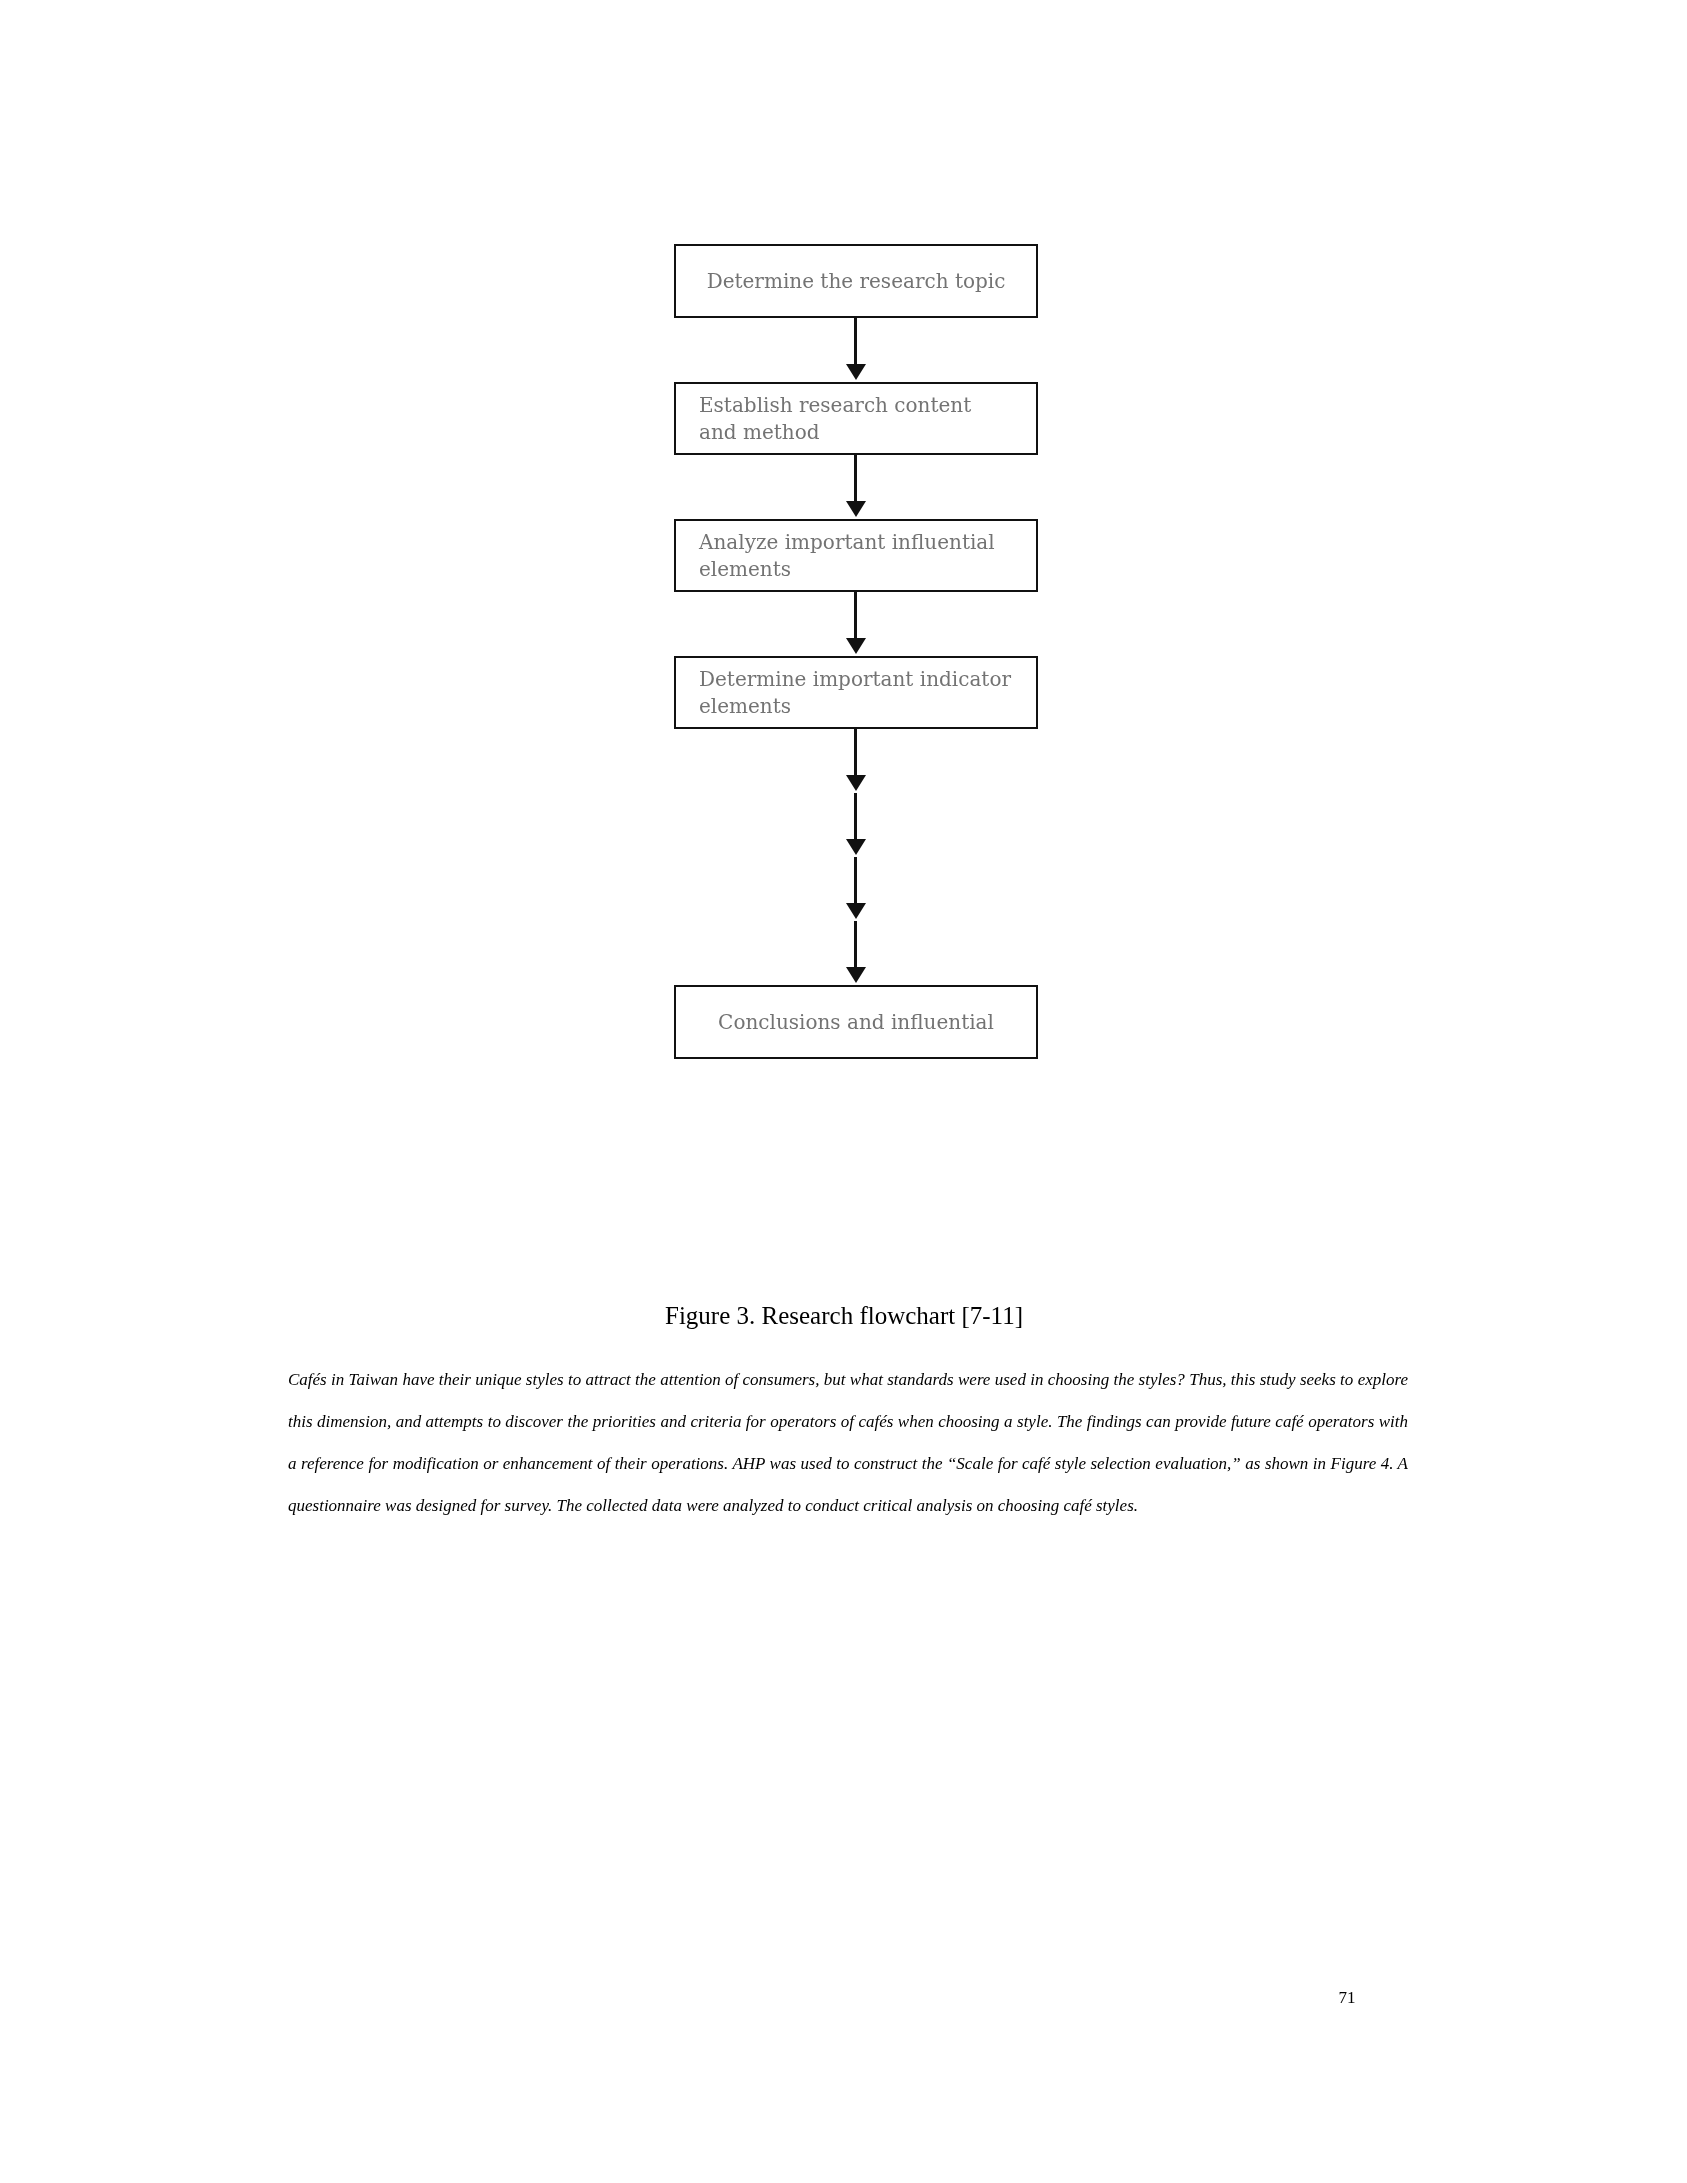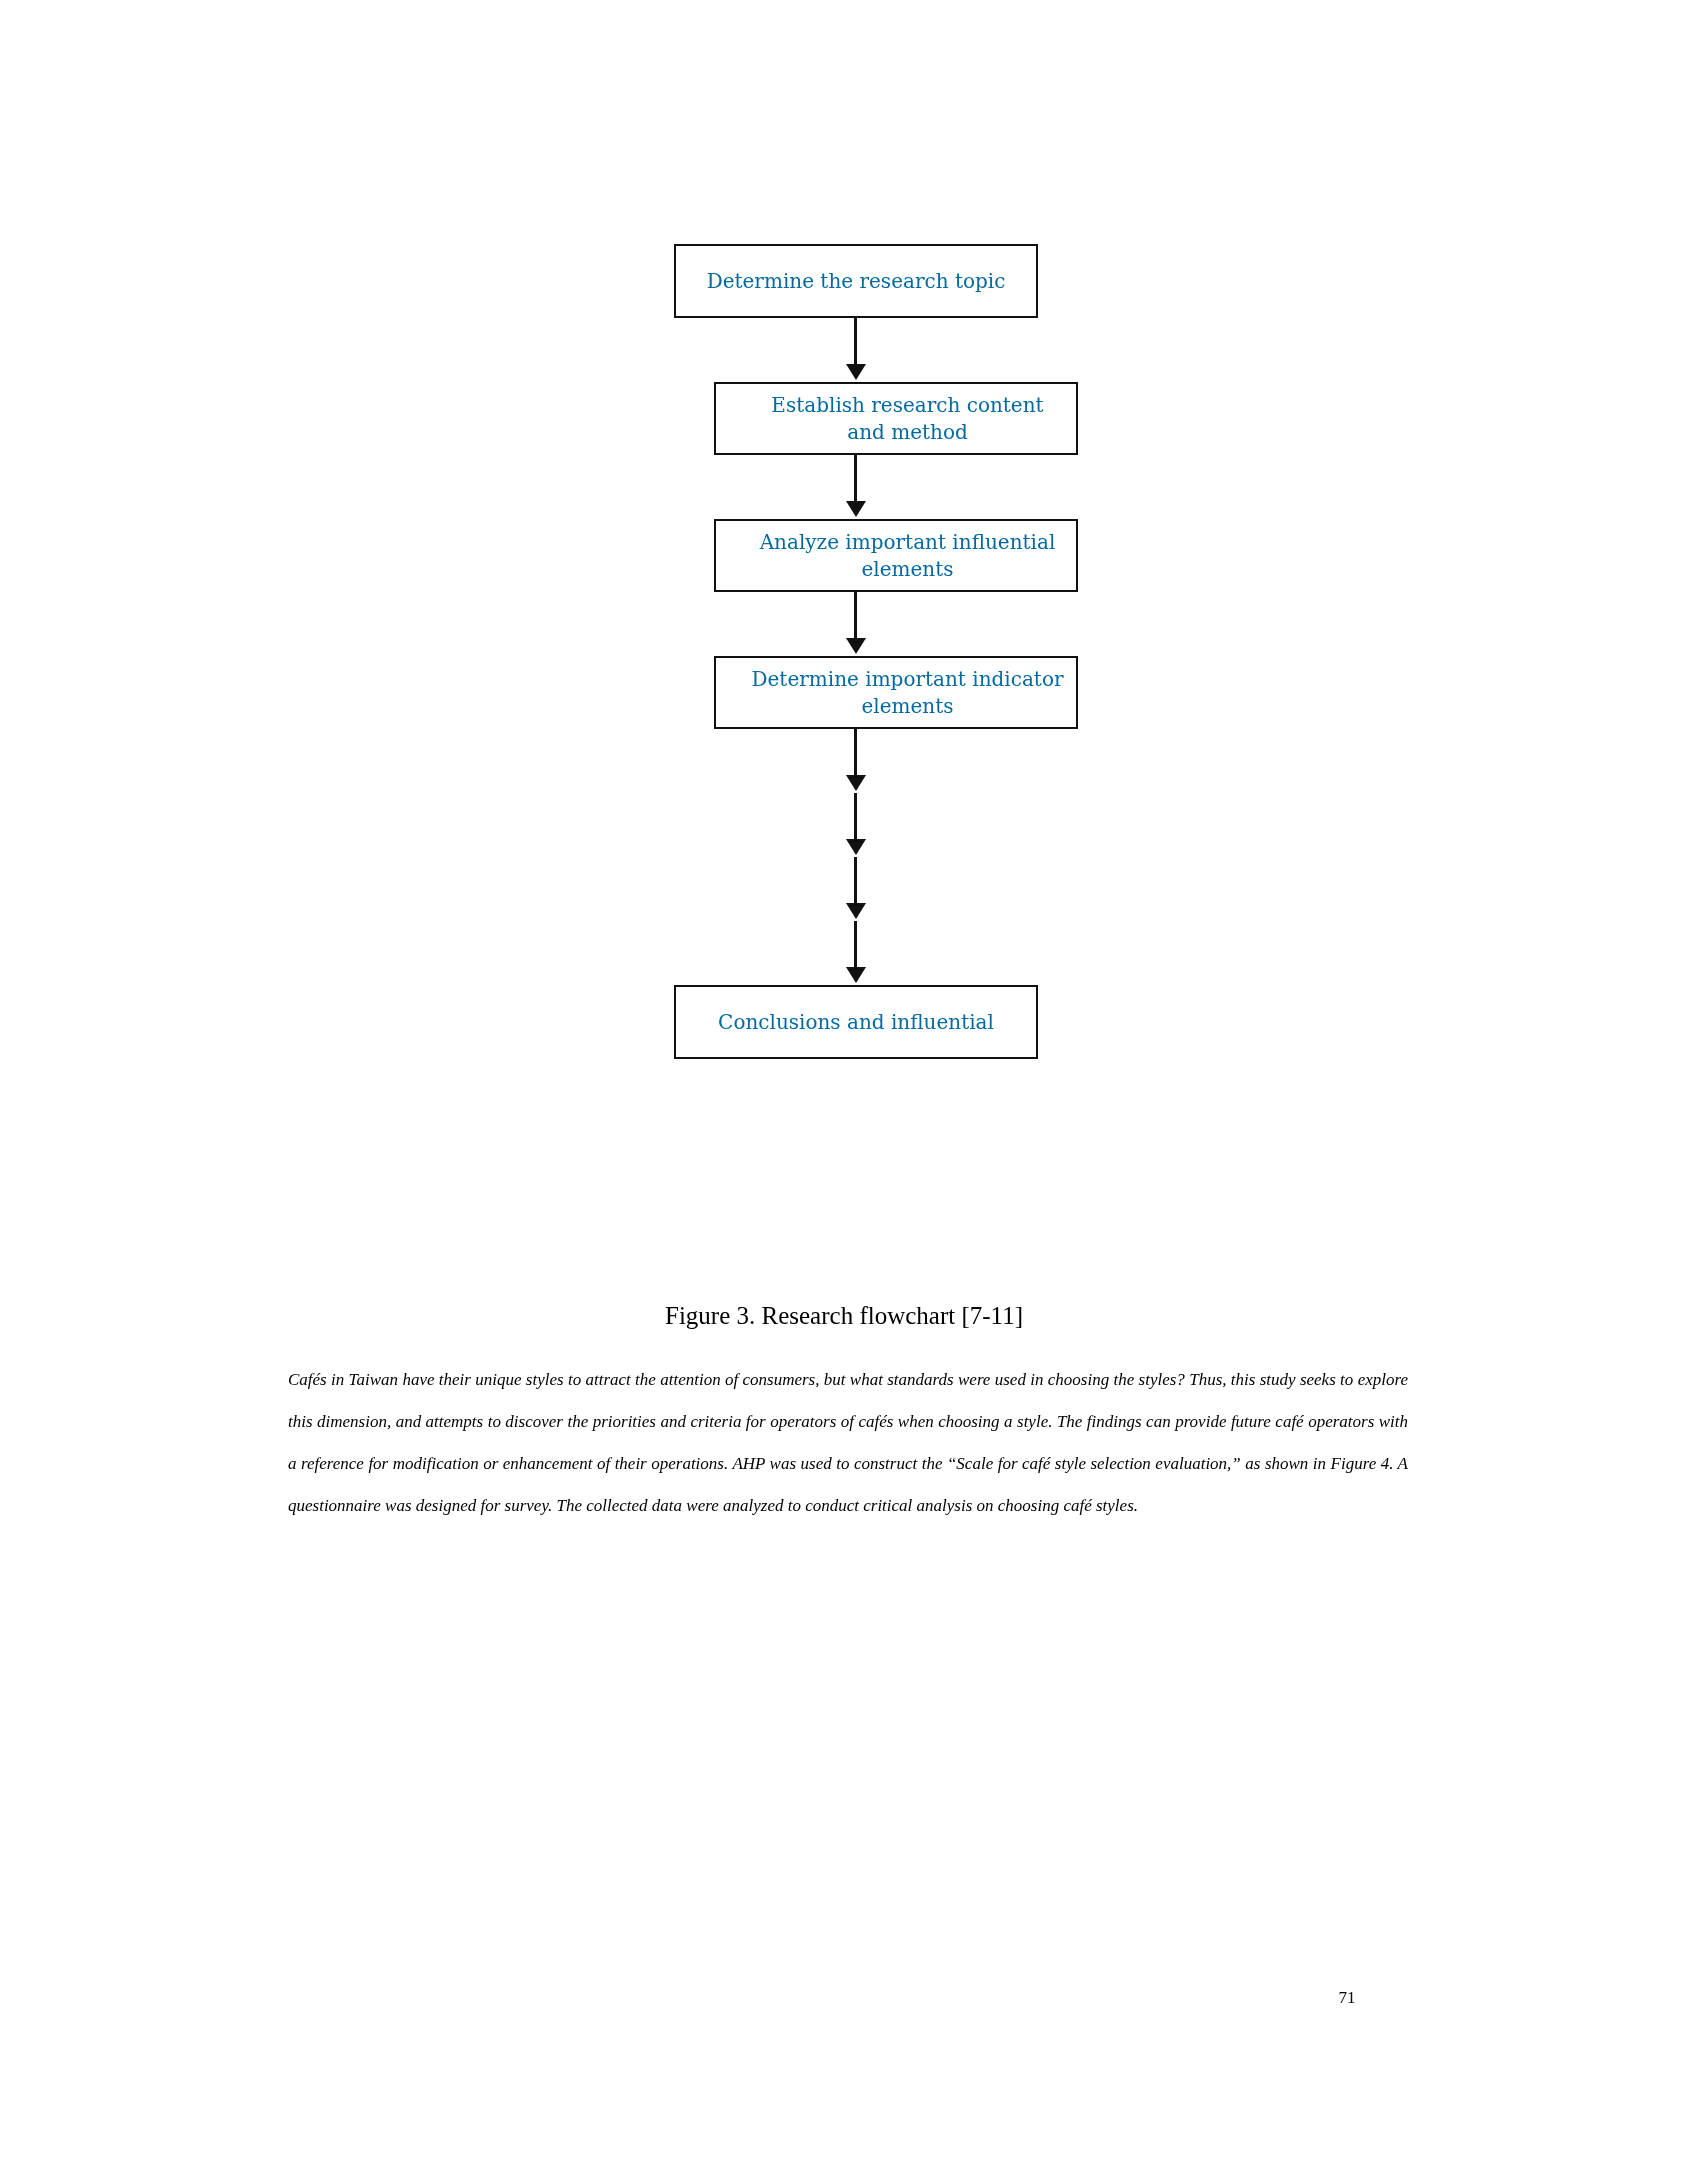--- a/index.html
+++ b/index.html
@@ -40,33 +40,33 @@
     width: 364px;
   }
   .flow-box {
     box-sizing: border-box;
     width: 364px;
     border: 2.5px solid #111111;
     background: #ffffff;
     font-family: "DejaVu Serif", "Liberation Serif", serif;
     font-size: 20px;
     line-height: 27px;
-    color: #0369a1;
+    color: #737373;
     display: flex;
     flex-direction: column;
     justify-content: center;
   }
   .flow-box .line {
     display: block;
     white-space: nowrap;
   }
   .flow-box.h1 { height: 74px; }
   .flow-box.h2 { height: 73px; }
   .flow-box.align-center { align-items: center; padding: 0 8.2px; }
-  .flow-box.align-left   { align-items: center; padding: 0 0 0 23px; margin-left: 40px; }
+  .flow-box.align-left   { align-items: flex-start; padding: 0 0 0 23px; }
 
   .flow-connector {
     position: relative;
     width: 364px;
     height: 64px;
   }
   .flow-connector .stem {
     position: absolute;
     left: 50%;
     top: 0;

